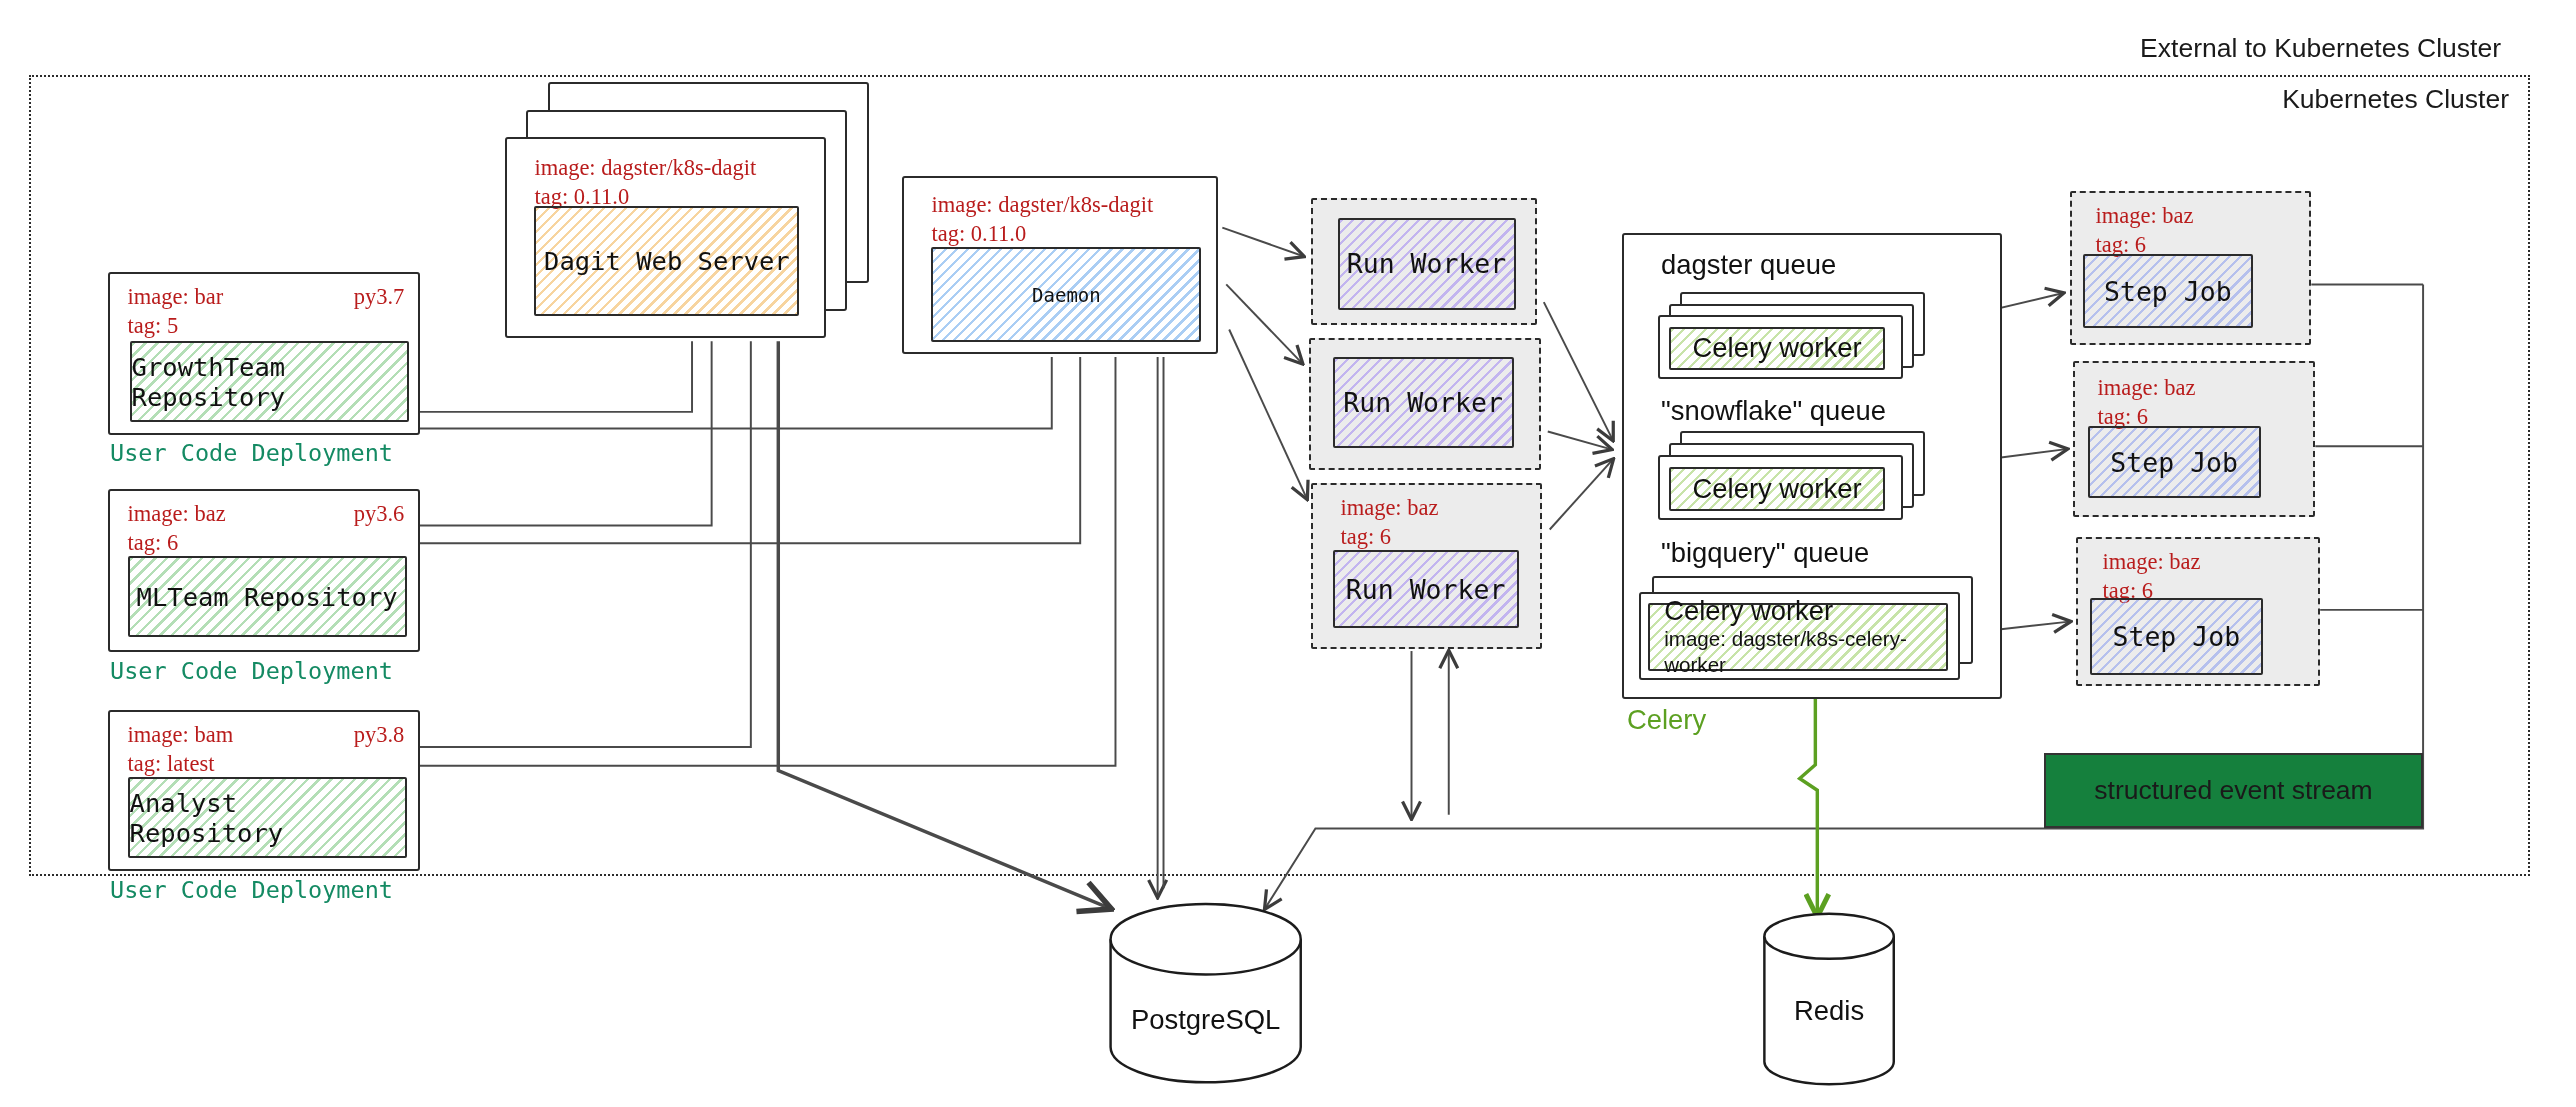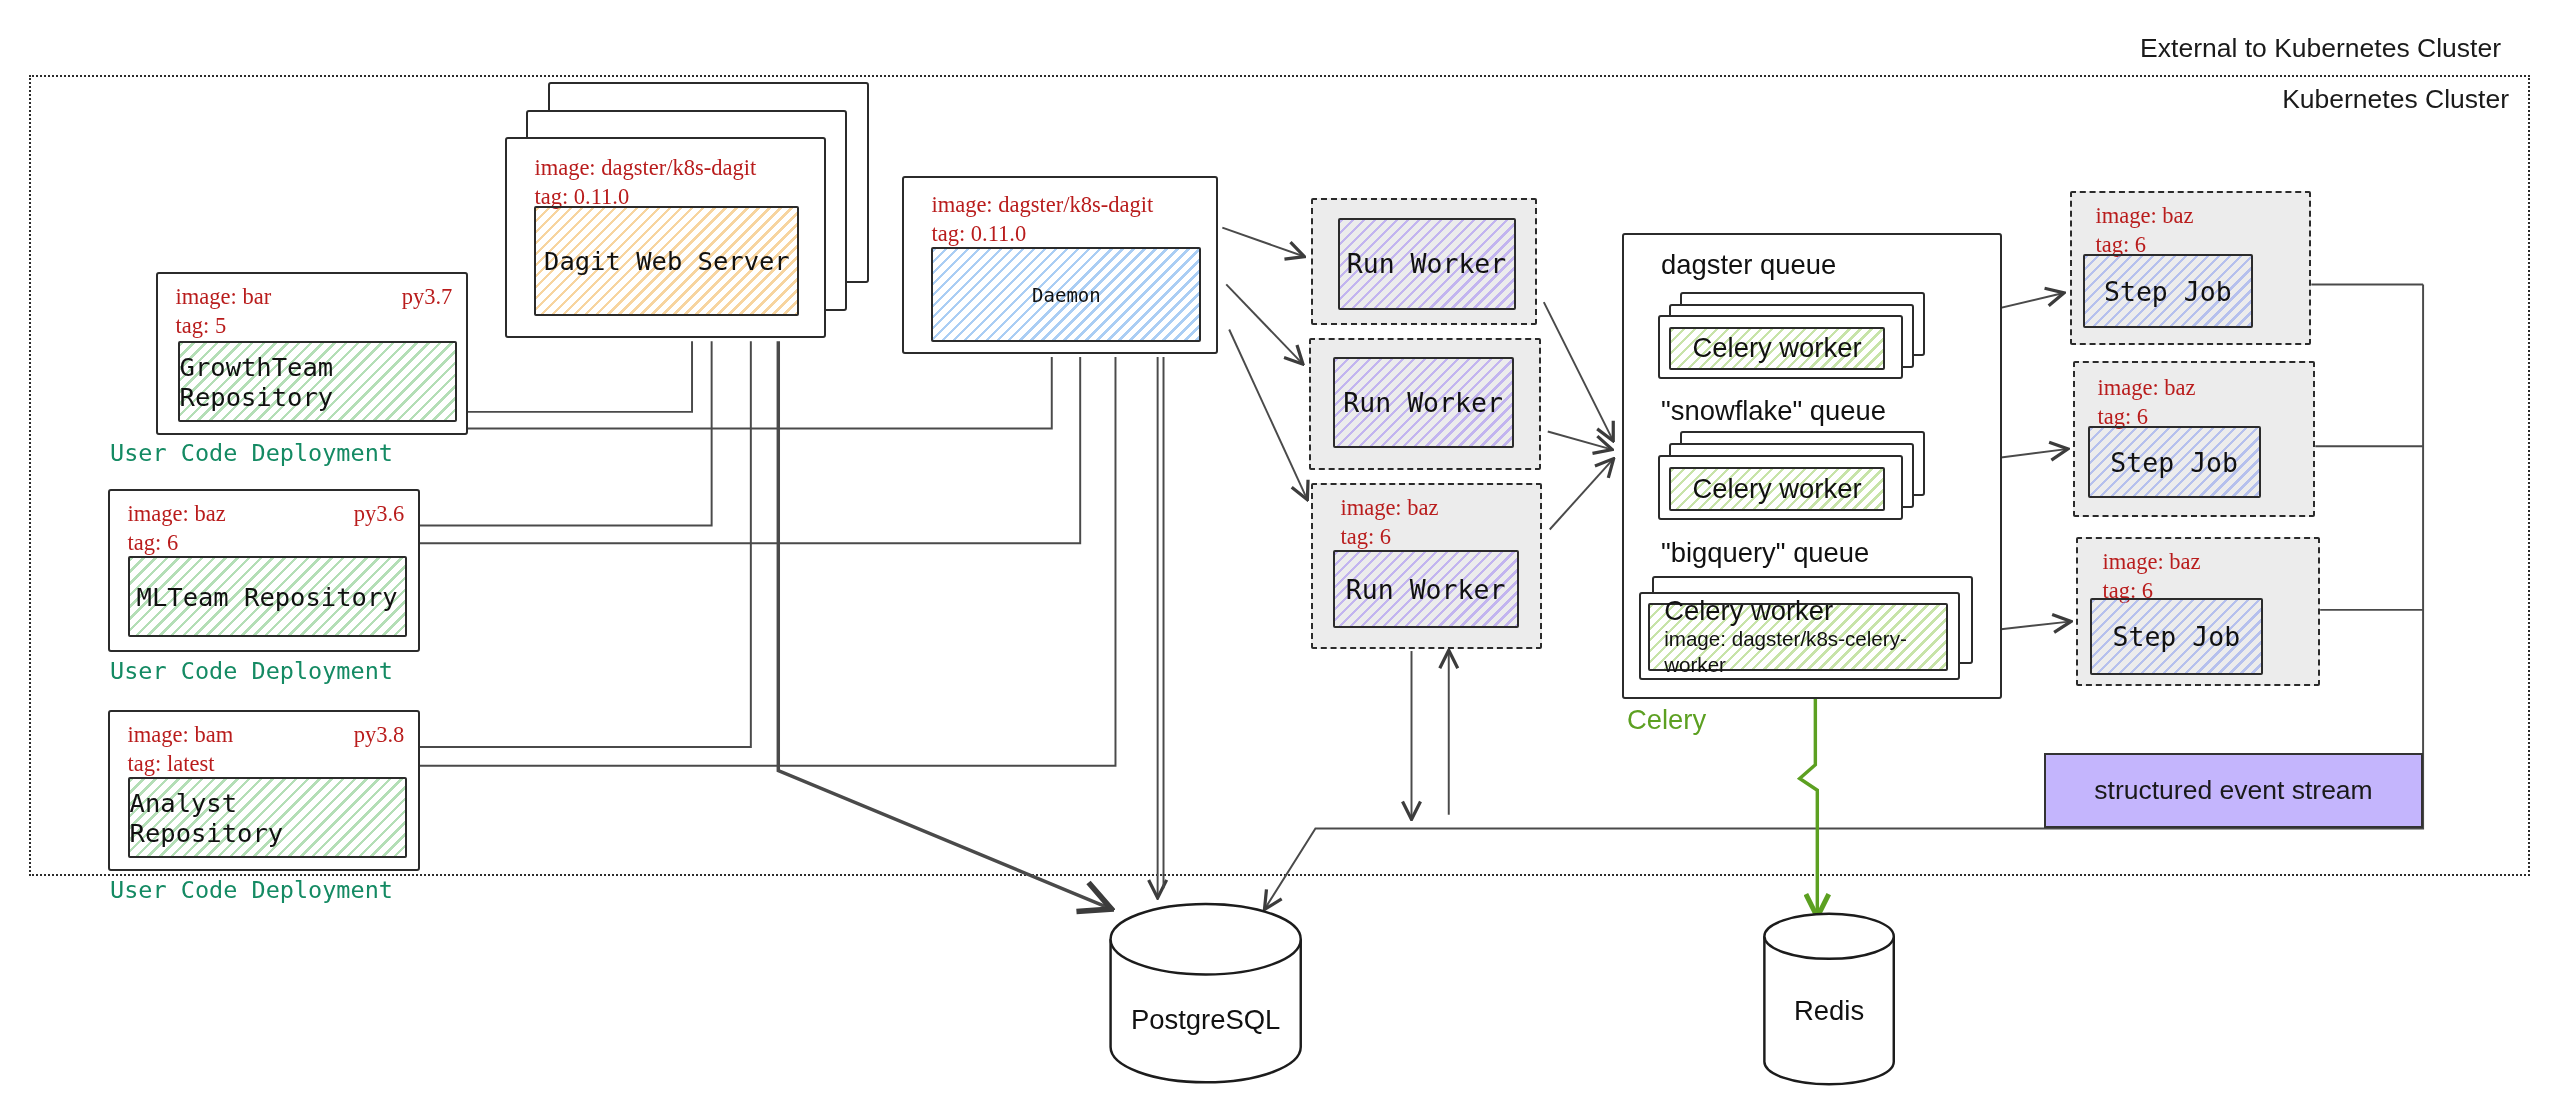--- a/index.html
+++ b/index.html
@@ -90,21 +90,21 @@
       <text x="1230" y="1050" text-anchor="middle" font-size="28" fill="#111">PostgreSQL</text>
     </g>
 
     <g>
       <path d="M1800 955 L1800 1083 A66 23 0 0 0 1932 1083 L1932 955" fill="#fff" stroke="#1c1c1c" stroke-width="2.5"></path>
       <ellipse cx="1866" cy="955" rx="66" ry="23" fill="#fff" stroke="#1c1c1c" stroke-width="2.5"></ellipse>
       <text x="1866" y="1040" text-anchor="middle" font-size="28" fill="#111">Redis</text>
     </g>
   </svg>
 
-  <div class="abs solid-box" style="left:108px;top:272px;width:312px;height:163px;margin-left:48px;">
+  <div class="abs solid-box" style="left:108px;top:272px;width:312px;height:163px;">
     <div class="abs hdr" style="left:17.6px;top:7.8px;right:13.7px;">
       <div class="hdr-row">
         <span>image: bar</span>
         <span>py3.7</span>
       </div>
       <div>tag: 5</div>
     </div>
     <div class="abs fill-box h-green" style="left:19.6px;top:67px;width:279px;height:81px;">
       <span>GrowthTeam Repository</span>
     </div>
@@ -236,19 +236,19 @@
   <div class="abs dash-box" style="left:2076px;top:537px;width:244px;height:149px;">
     <div class="abs hdr" style="left:24.5px;top:7.8px;">
       <div>image: baz</div>
       <div>tag: 6</div>
     </div>
     <div class="abs fill-box h-indigo" style="left:11.8px;top:59px;width:173px;height:77px;font-size:26.5px;">
       <span>Step Job</span>
     </div>
   </div>
 
-  <div class="abs" style="left:2044px;top:753px;width:379px;height:75px;background:#c4b5fd;border:2px solid #333;box-sizing:border-box;
+  <div class="abs" style="left:2044px;top:753px;width:379px;height:75px;background:#15803d;border:2px solid #333;box-sizing:border-box;
               display:flex;align-items:center;justify-content:center;">
     <span class="sans" style="font-size:26.5px;">structured event stream</span>
   </div>
 
 </div>
 
 
 </body></html>

